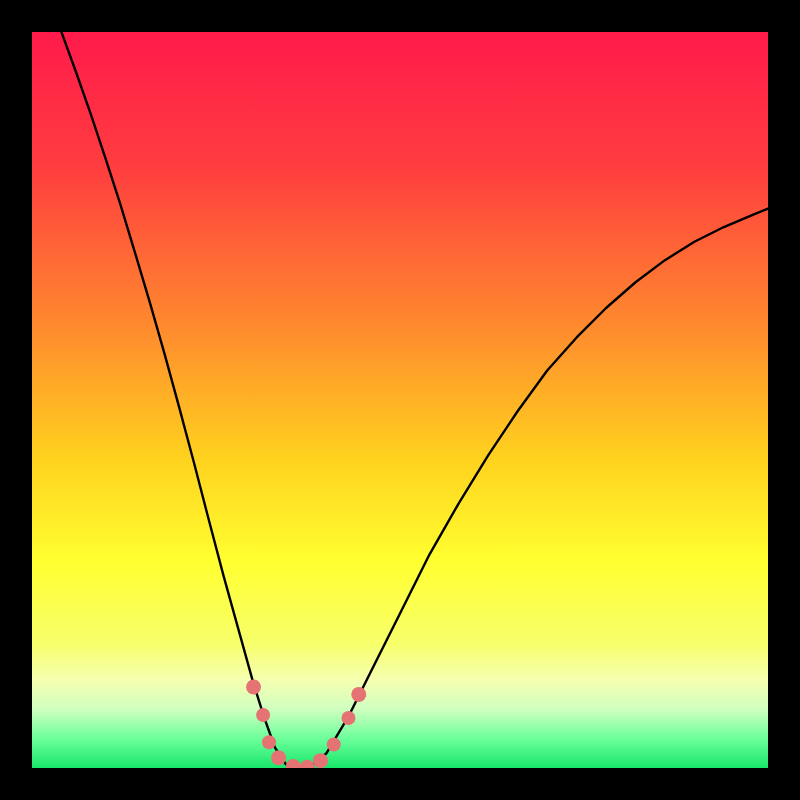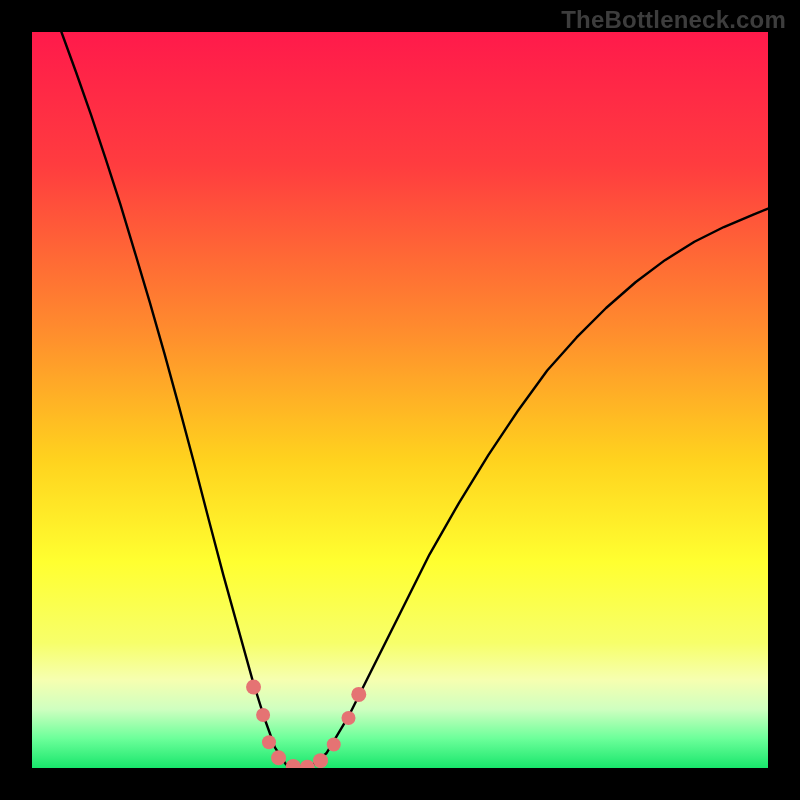--- a/index.html
+++ b/index.html
@@ -34,21 +34,20 @@
     font-size: 24px;
     font-weight: 600;
     letter-spacing: 0.2px;
     user-select: none;
   }
 </style>
 </head>
 <body>
 
 <div class="frame">
-  <div class="watermark">TheBottleneck.com</div>
 
   <svg class="plot" viewBox="0 0 736 736" preserveAspectRatio="none">
     <defs>
       <linearGradient id="bg-grad" x1="0" y1="0" x2="0" y2="1">
           <stop offset="0.0%" stop-color="#ff1a4b"></stop>
           <stop offset="18.0%" stop-color="#ff3c3f"></stop>
           <stop offset="40.0%" stop-color="#ff8a2e"></stop>
           <stop offset="58.0%" stop-color="#ffd21e"></stop>
           <stop offset="72.0%" stop-color="#ffff30"></stop>
           <stop offset="83.0%" stop-color="#f7ff6a"></stop>

